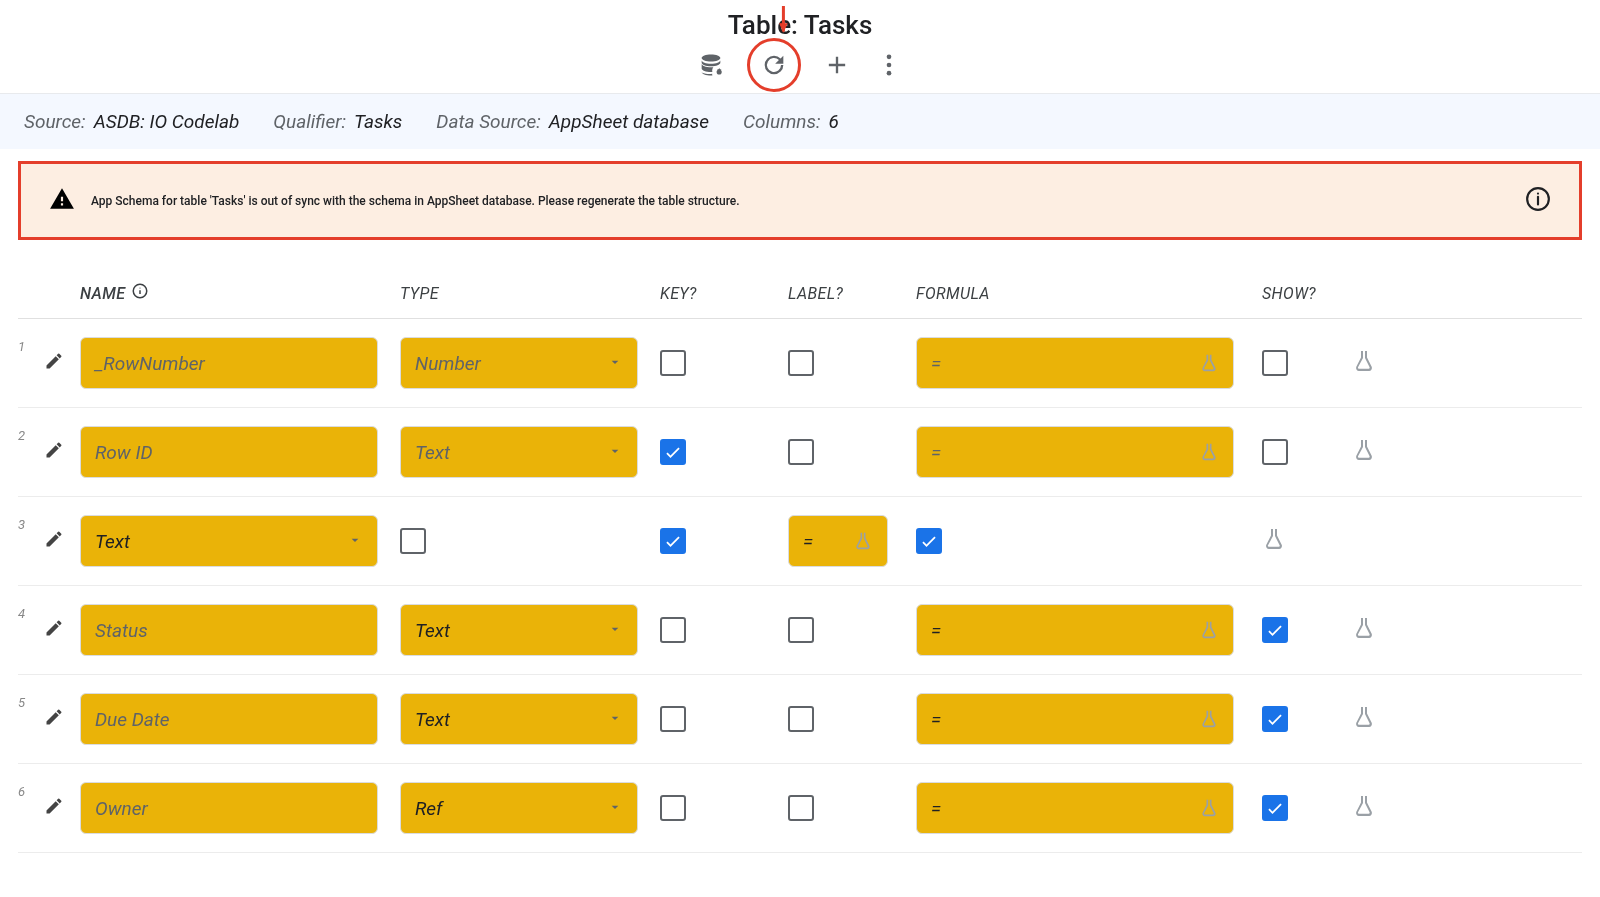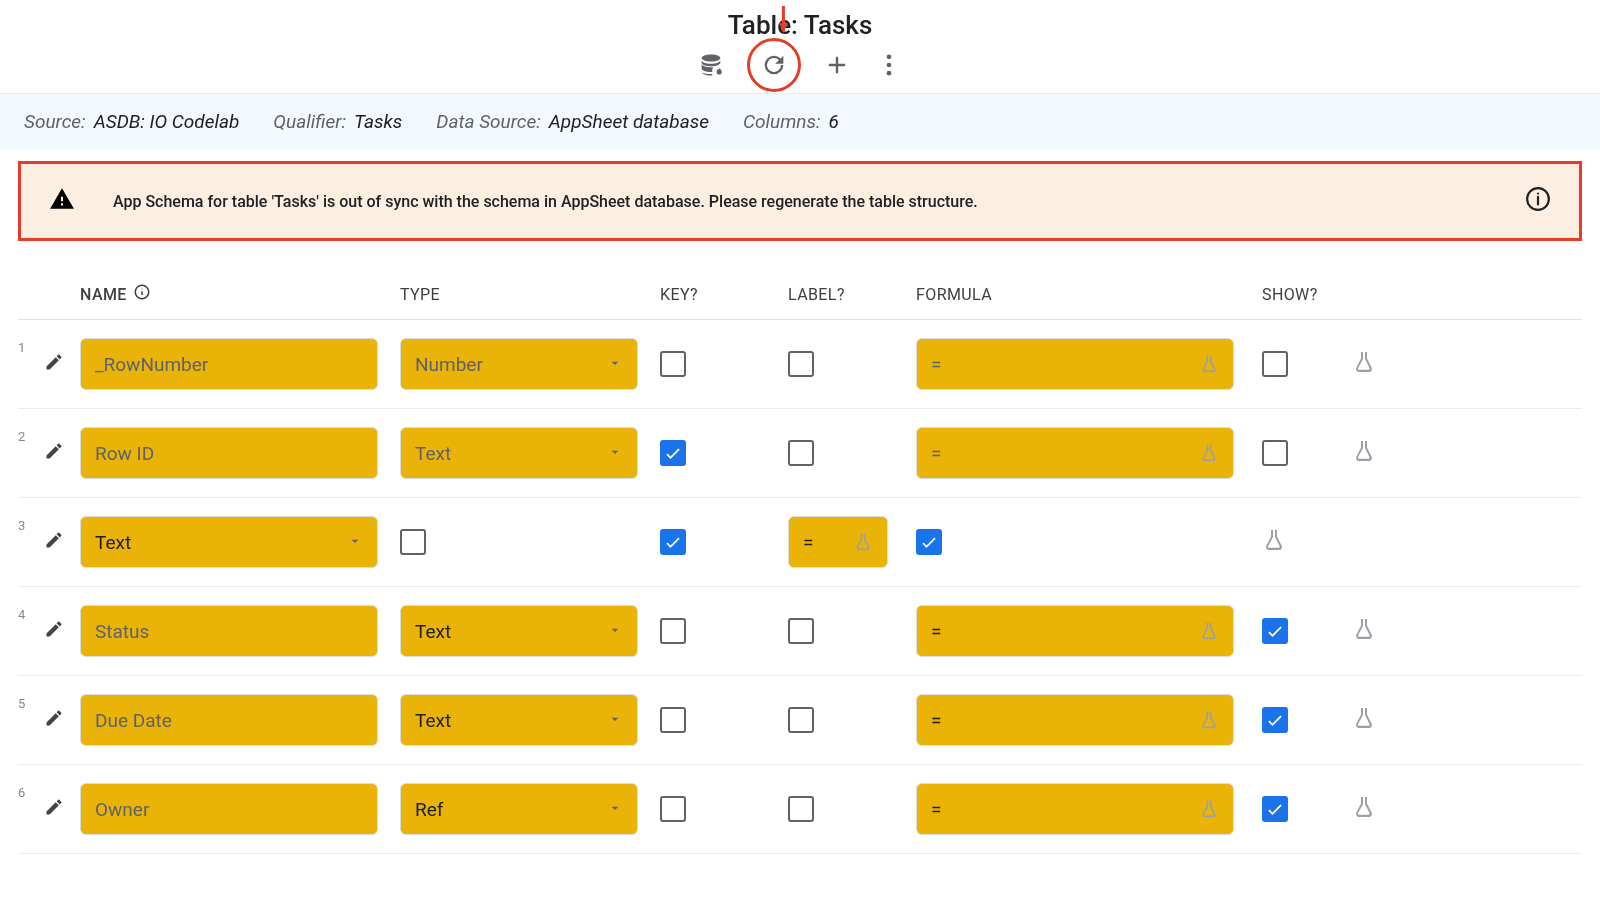--- a/index.html
+++ b/index.html
@@ -35,27 +35,27 @@
   .meta-bar {
     background: #f4f8ff; padding: 16px 24px; display: flex; align-items: center; gap: 34px;
     font-size: 19px; color: #5f6368; font-style: italic;
   }
   .meta-label { color: #5f6368; margin-right: 8px; }
   .meta-val { color: #202124; }
 
   .warn-container { padding: 12px 18px; }
   .warn-box {
     border: 3px solid #e43e2b; background: #fdeee2; padding: 22px 28px; display: flex;
-    align-items: center; gap: 38px; font-size: 16px; color: #202124;
+    align-items: center; gap: 16px; font-size: 12px; color: #202124;
   }
   .warn-tri svg { width: 26px; height: 26px; fill: #000; }
   .warn-msg { flex: 1; font-weight: 500;}
   .warn-info svg { width: 26px; height: 26px; stroke: #202124; fill:none; stroke-width:2;}
 
-  .cols-region { padding: 20px 18px; }
+  .cols-region { padding: 20px 18px; font-style: italic; }
   .col-headers {
     display: grid;
     grid-template-columns: 26px 36px 320px 260px 128px 128px 346px 90px 60px;
     align-items: center; padding: 10px 0 14px; font-size: 16px; letter-spacing: 0.4px;
     color: #3c4043; border-bottom: 1px solid #e0e0e0;
   }
   .col-headers .h-name { display:flex; align-items:center; gap:6px; font-weight:500;}
   .hinfo svg { width:18px; height:18px; stroke:#3c4043; fill:none; stroke-width:2;}
   .col-row {
     display: grid;

